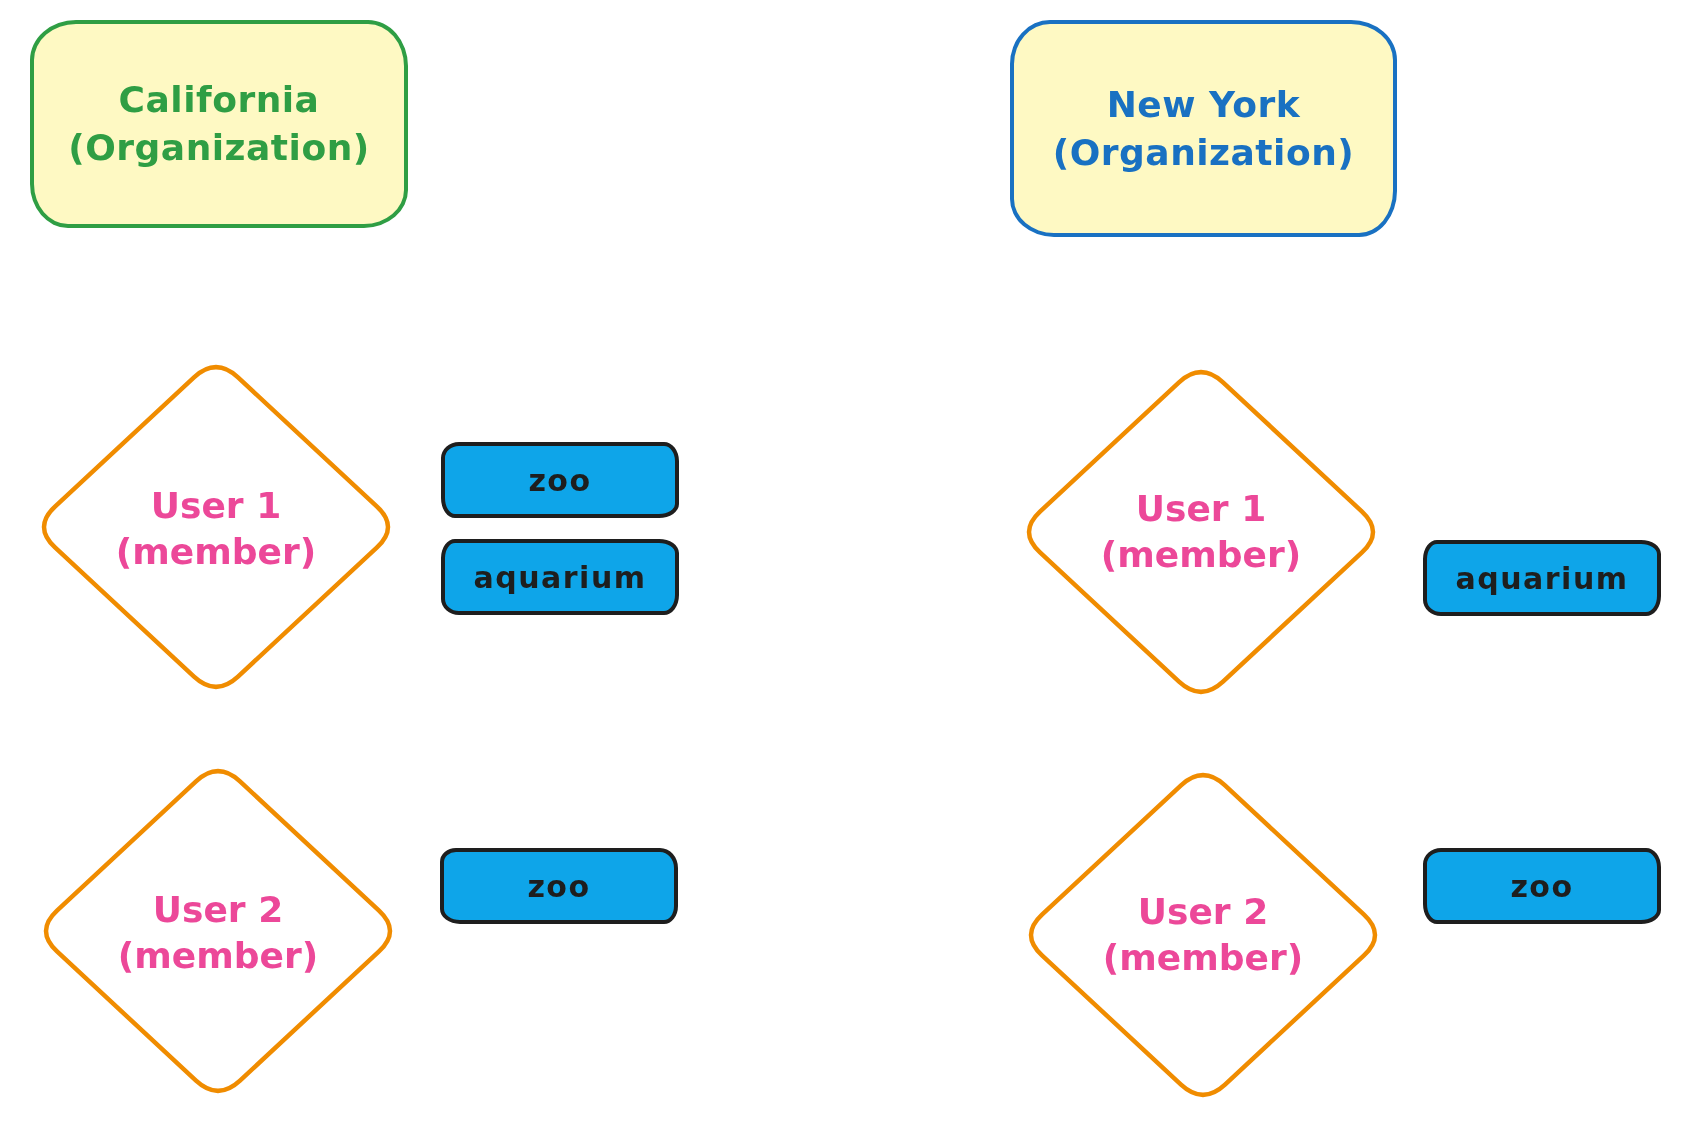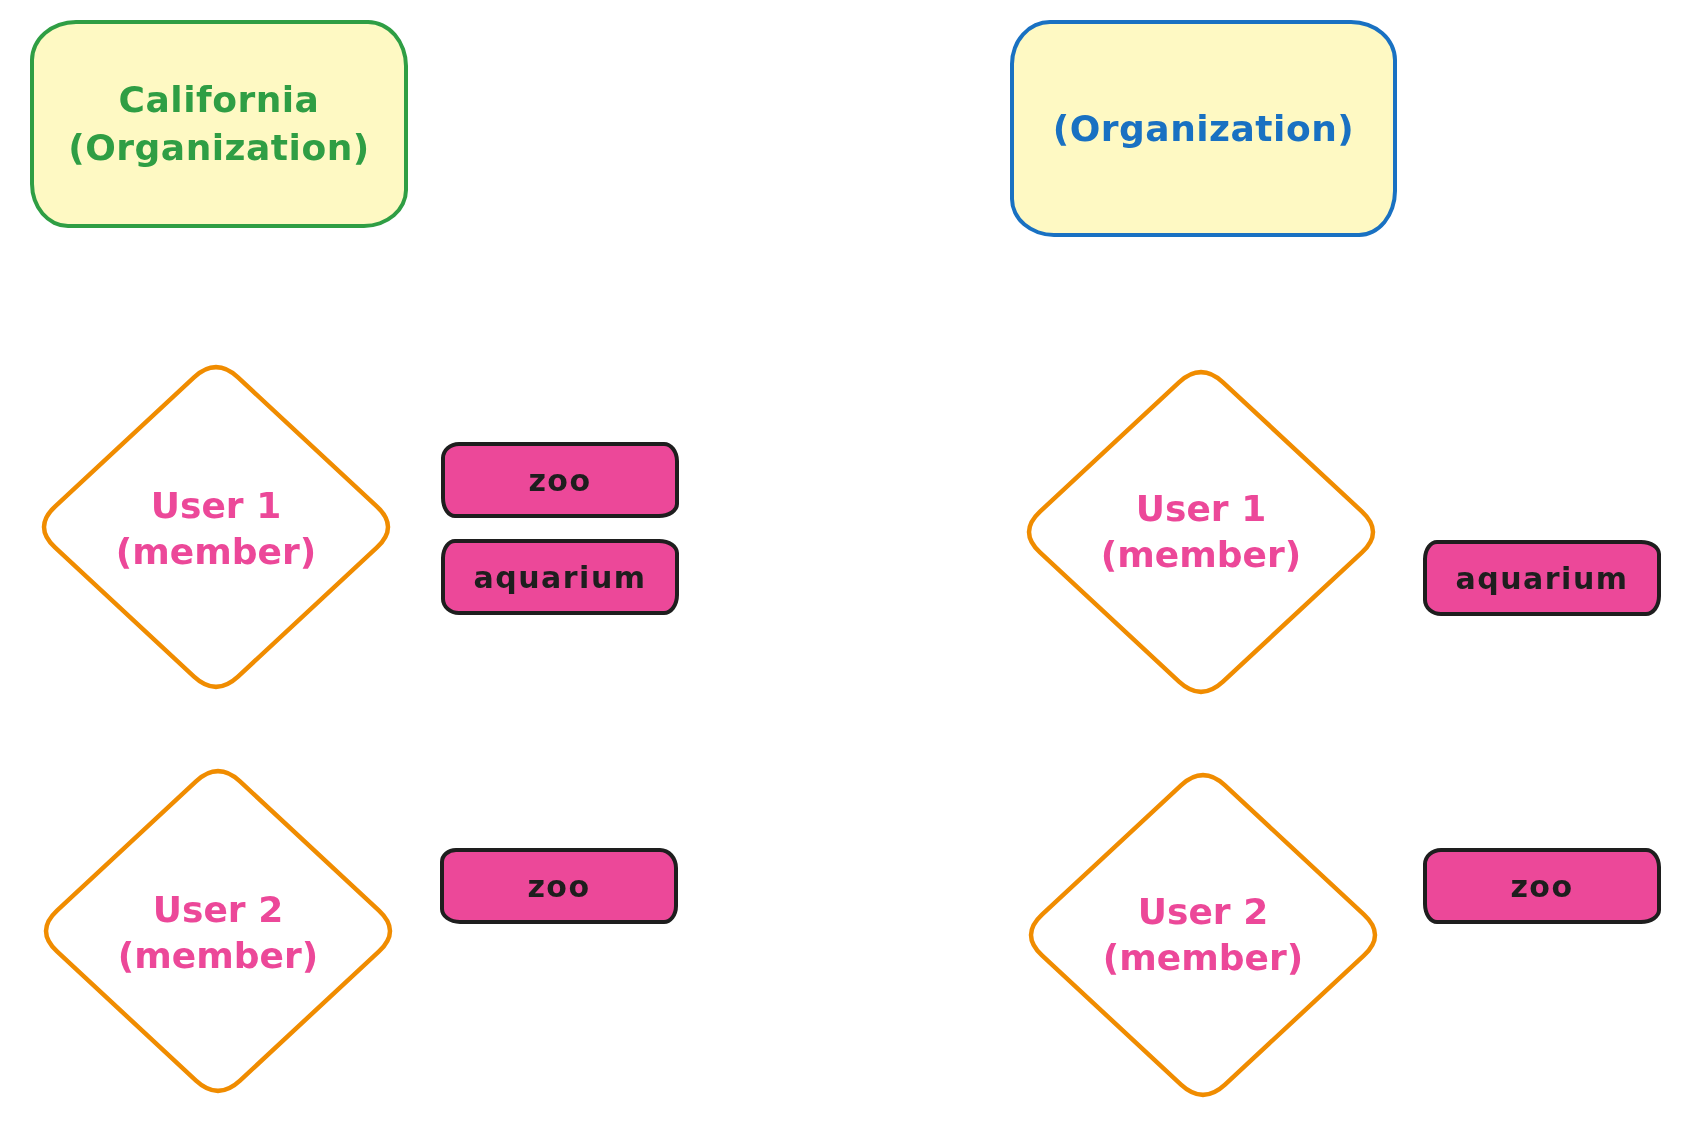--- a/index.html
+++ b/index.html
@@ -60,21 +60,21 @@
     white-space: nowrap;
     color: #ec4899;
   }
 
   
   .tag {
     position: absolute;
     box-sizing: border-box;
     width: 238px;
     height: 76px;
-    background: #ec4899;
+    background: #0ea5e9;
     border: 4px solid #1e1e1e;
     display: flex;
     align-items: center;
     justify-content: center;
     font-size: 30px;
     font-weight: 600;
     letter-spacing: 1.5px;
     color: #1e1e1e;
   }
   .tag.r1 { border-radius: 18px 15px 20px 14px / 16px 19px 14px 20px; }
@@ -85,20 +85,21 @@
 <body>
 
 <div class="canvas">
 
   <div class="org-box california">
     <div>California</div>
     <div>(Organization)</div>
   </div>
 
   <div class="org-box newyork">
+    <div>New York</div>
     <div>(Organization)</div>
   </div>
 
   <svg class="diamond-svg" style="left:26px; top:349px;" width="380" height="356" viewBox="0 0 380 356">
     <path d="M212,28.4 L351,157.6 Q373,178 351,198.4 L212,327.6 Q190,348 168,327.6 L29,198.4 Q7,178 29,157.6 L168,28.4 Q190,8 212,28.4 Z" fill="none" stroke-width="4.5" stroke-linejoin="round" stroke="#f08c00"></path>
   </svg>
   <div class="diamond-label" style="left:216px; top:529px;">
     <div>User 1</div>
     <div>(member)</div>
   </div>

